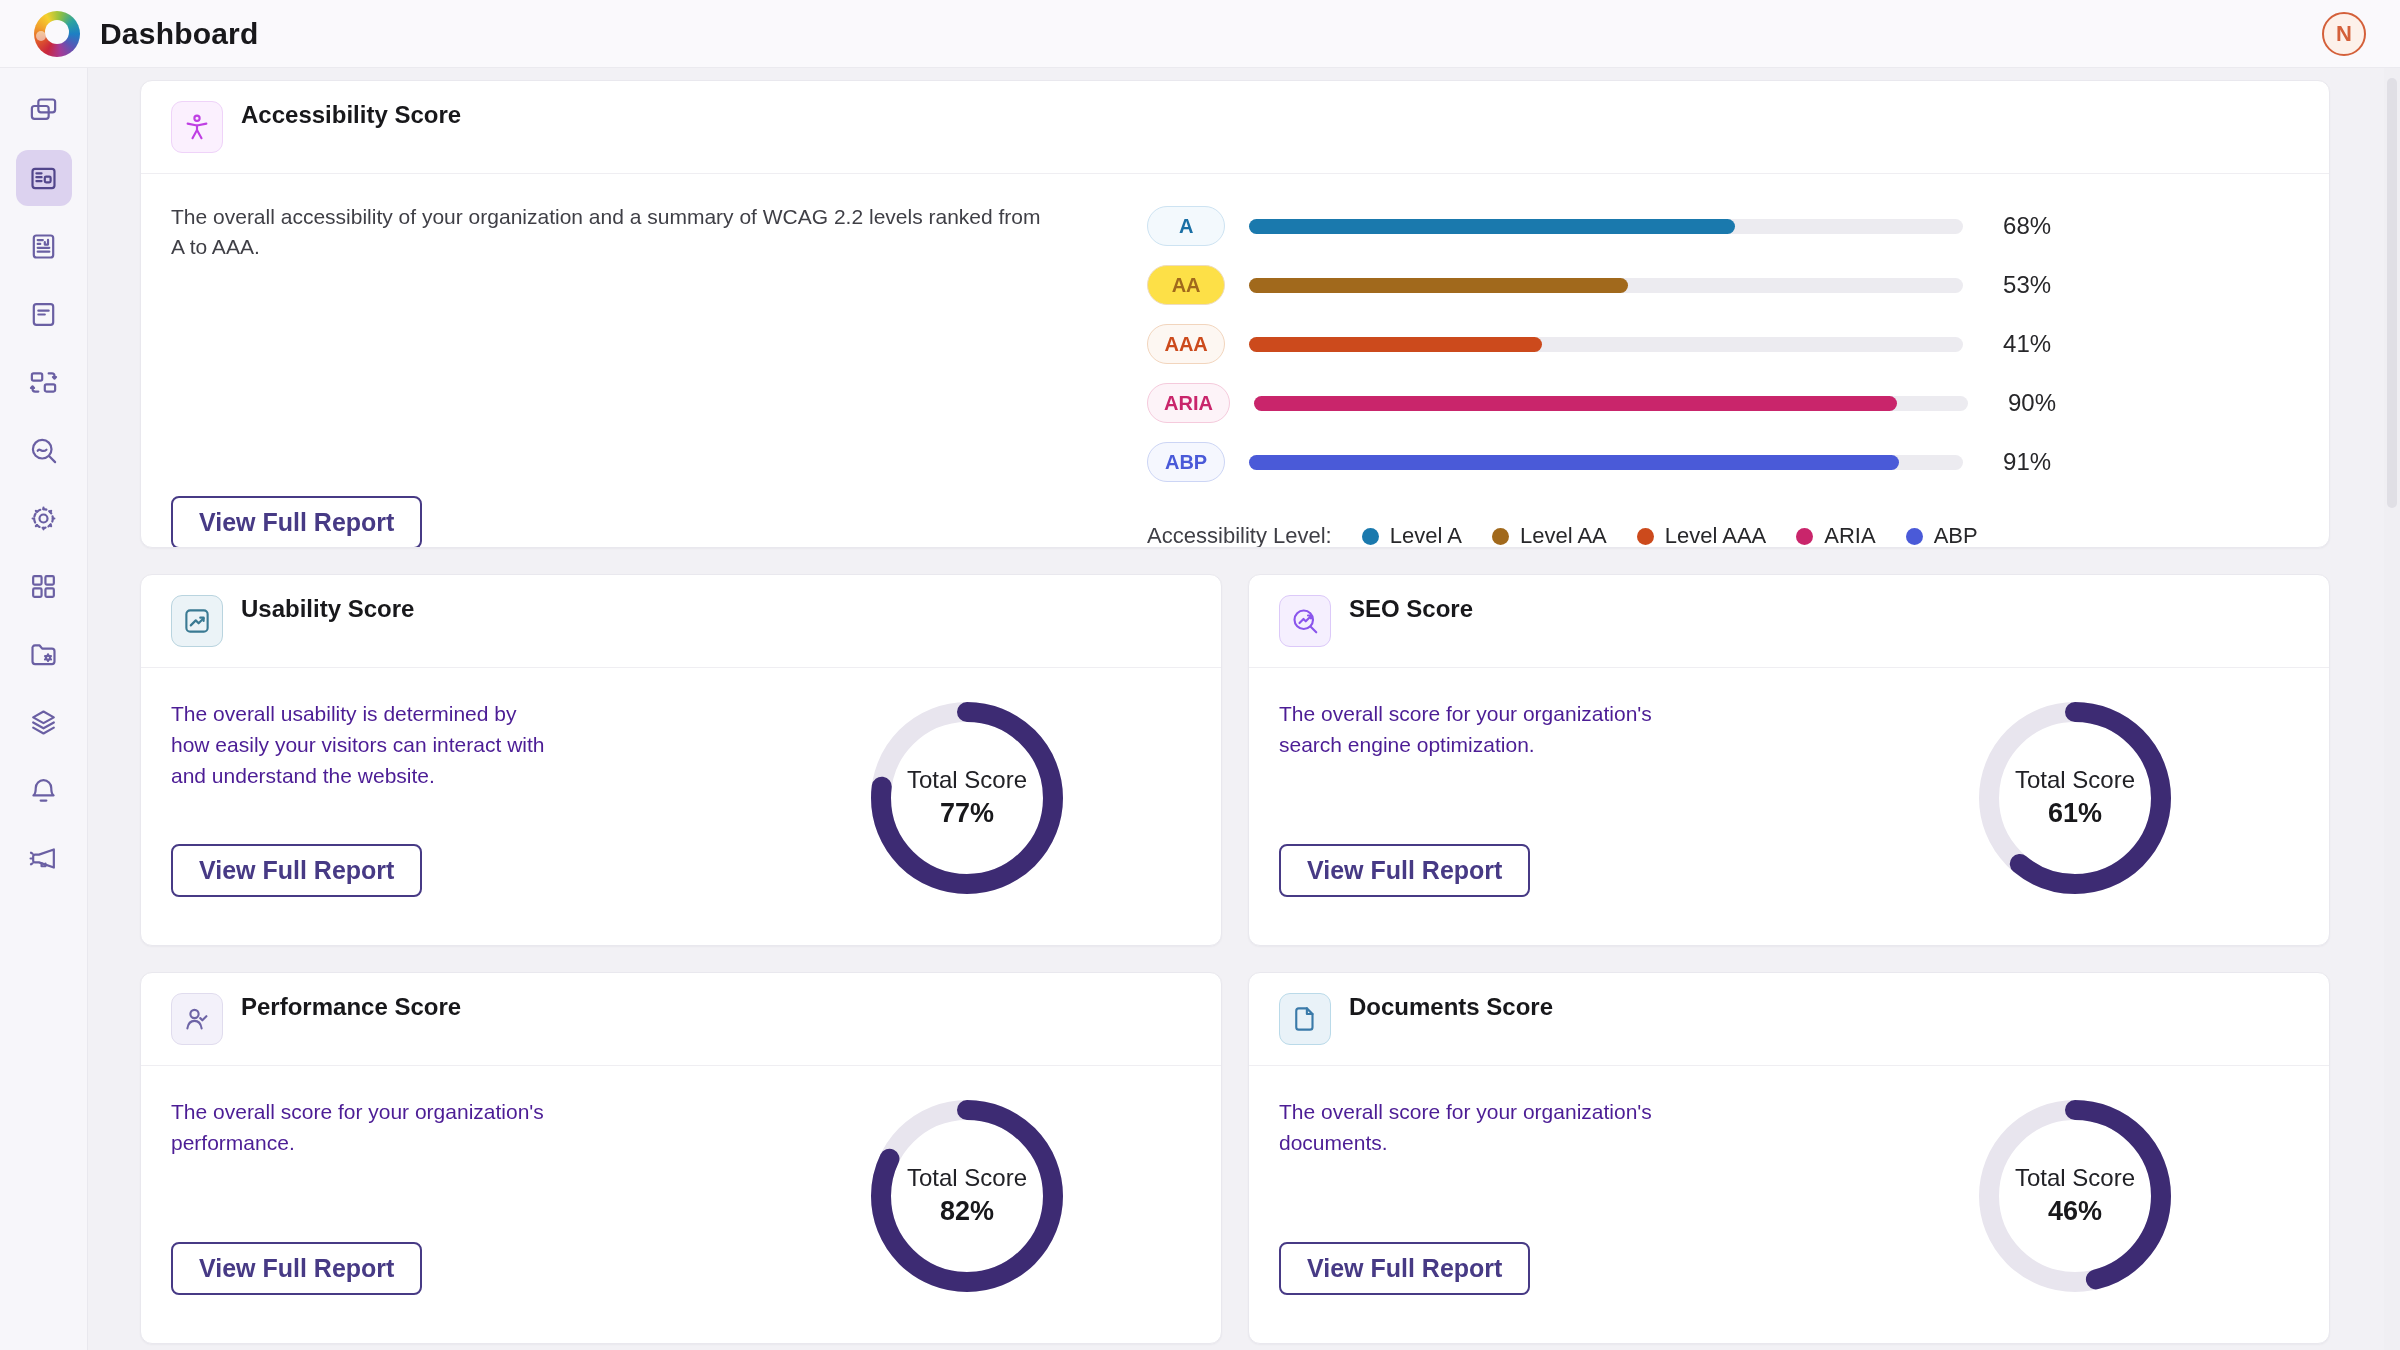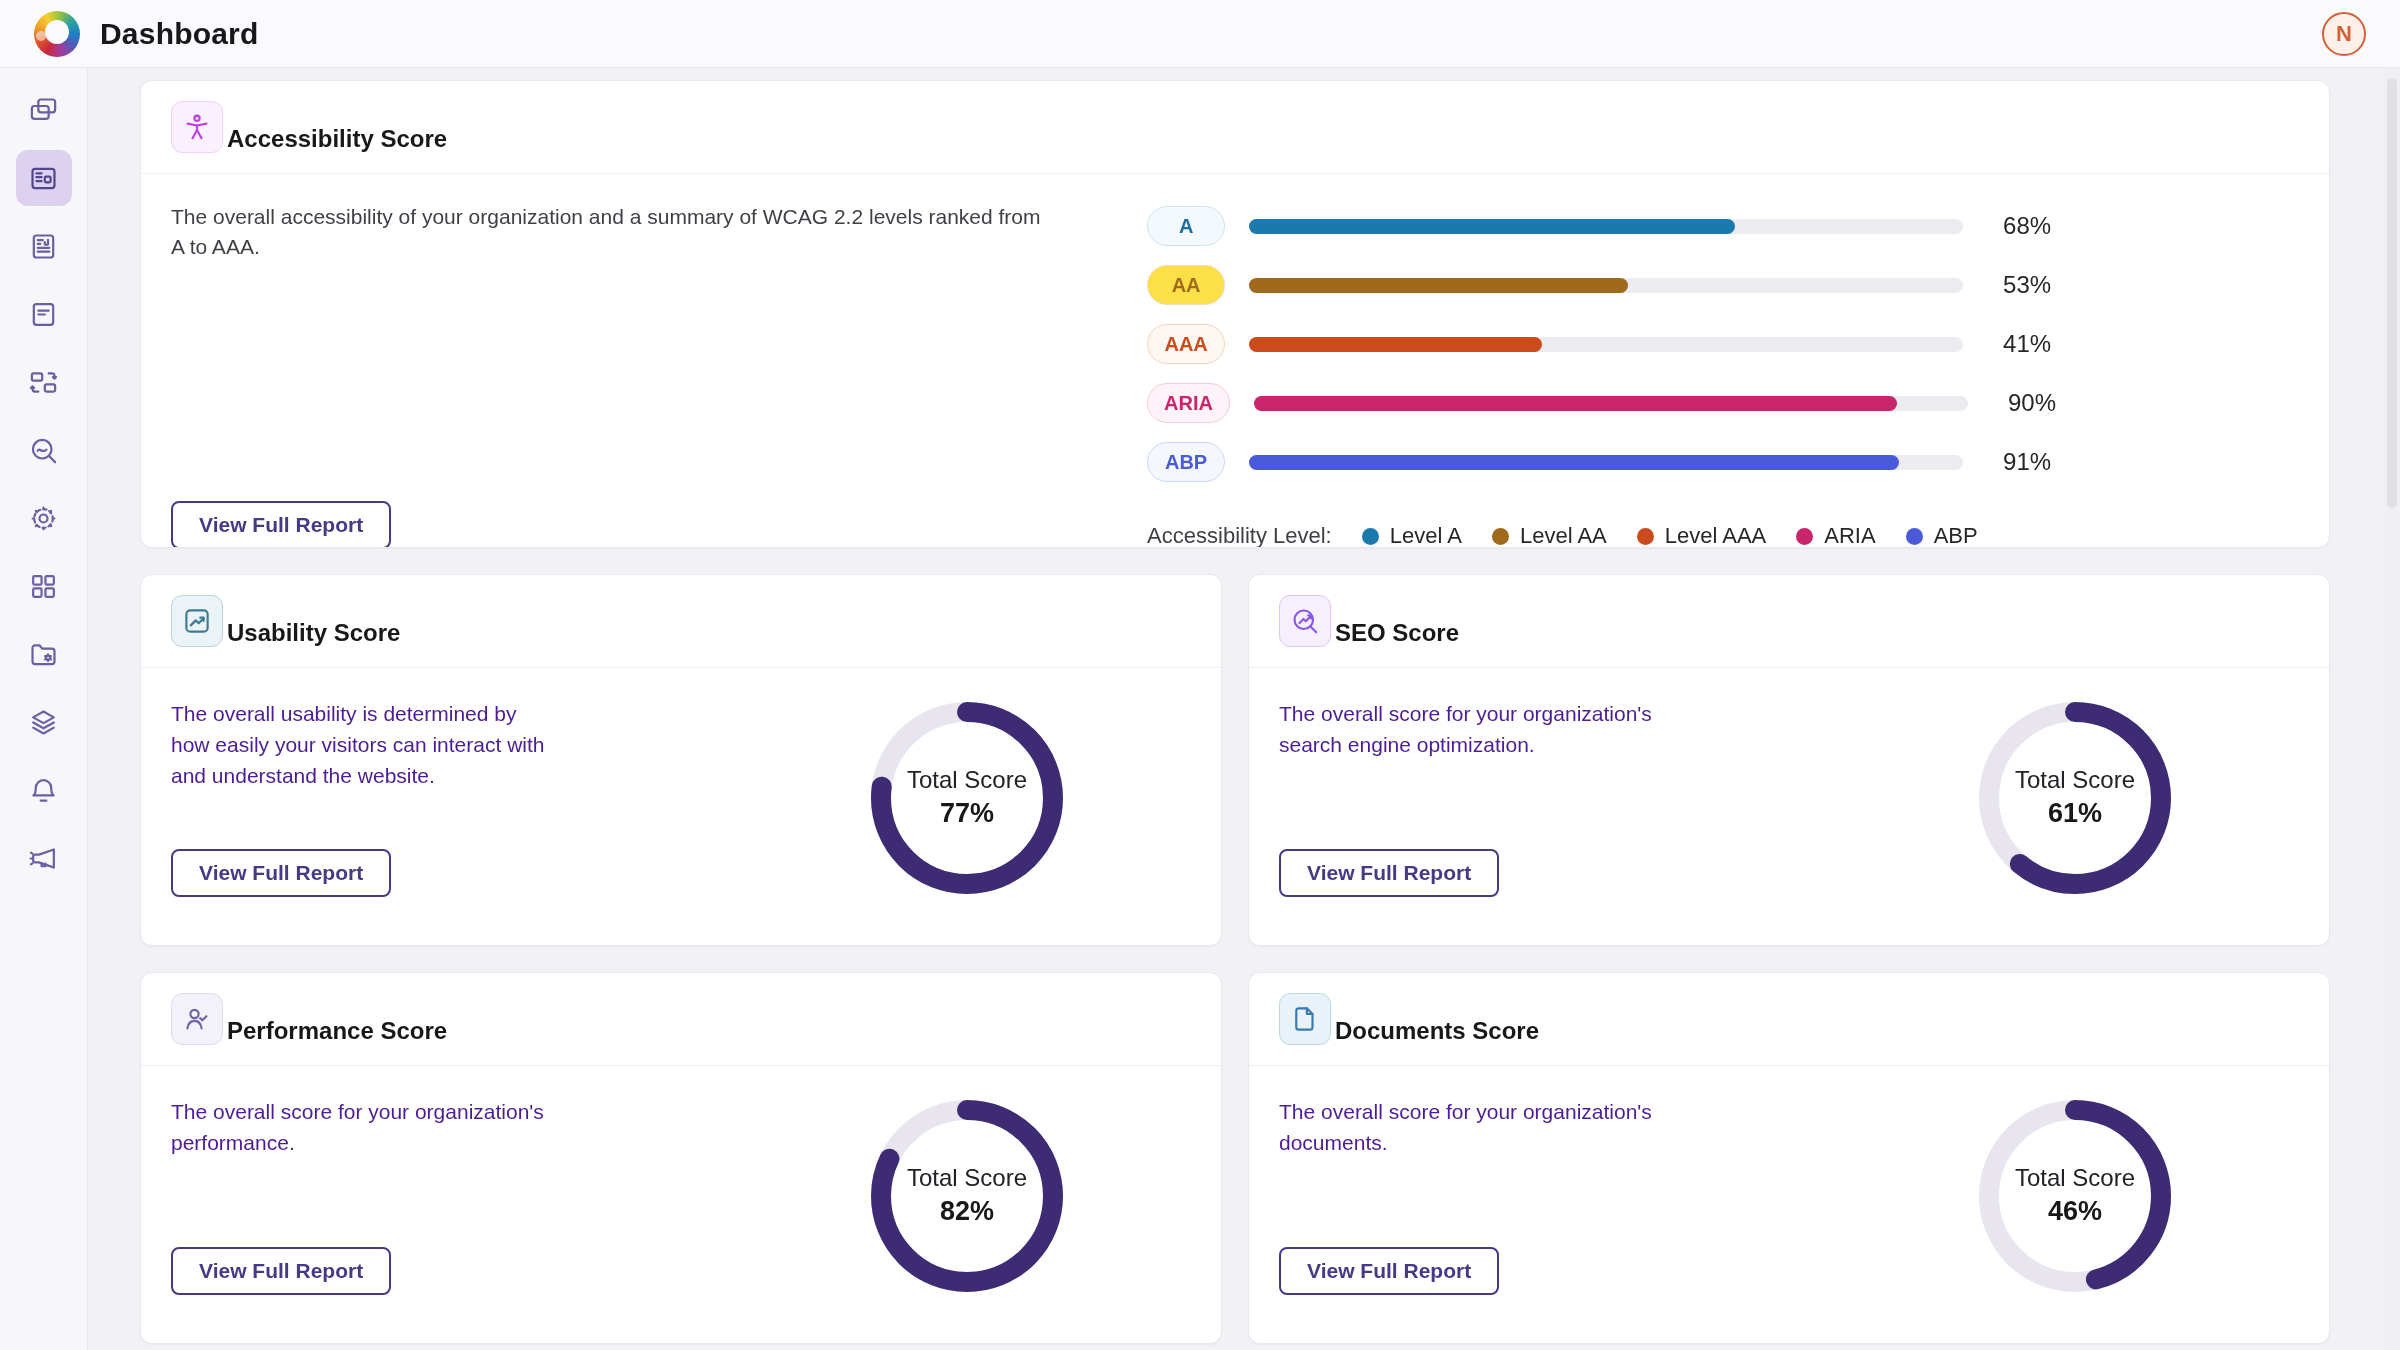--- a/index.html
+++ b/index.html
@@ -33,40 +33,40 @@
   }
   .side-item { width:56px; height:56px; border-radius:12px; display:flex; align-items:center;
     justify-content:center; color:#6a5fa3; margin-bottom:12px; cursor:pointer; }
   .side-item.active { background:#dcd2ef; color:#52468c; }
   .side-item svg { width:31px; height:31px; }
 
   
   .main { position:absolute; top:68px; left:88px; right:70px; padding:12px 0 0 52px; }
   .card { background:#fff; border:1px solid #e9e8ee; border-radius:12px;
     box-shadow:0 1px 2px rgba(20,20,40,.04); overflow:hidden; }
-  .card-head { display:flex; align-items:flex-end; gap:4px; padding:20px 30px;
+  .card-head { display:flex; align-items:flex-start; gap:18px; padding:20px 30px;
     border-bottom:1px solid #efeef2; }
   .tile { width:52px; height:52px; border-radius:11px; border:1px solid;
     display:flex; align-items:center; justify-content:center; flex:0 0 auto; }
   .tile svg { width:30px; height:30px; }
   .card-title { font-size:24px; font-weight:bold; color:#18181b; }
 
   .tile-a11y { background:#fbf0fe; border-color:#efd3f9; color:#bf3fe3; }
   .tile-usability { background:#ebf3f7; border-color:#b9d4df; color:#3a7a93; }
   .tile-seo { background:#f5effe; border-color:#dcc9f9; color:#8a55ec; }
   .tile-performance { background:#f3f1fa; border-color:#e0dcee; color:#6d64a6; }
   .tile-documents { background:#e9f2f8; border-color:#badae9; color:#3a7aa9; }
 
   
   .a11y-card { height:468px; display:flex; flex-direction:column; }
   .a11y-body { flex:1; display:flex; padding:28px 36px 34px 30px; }
   .a11y-left { width:46%; display:flex; flex-direction:column; justify-content:space-between; }
   .desc { font-size:21px; line-height:30px; color:#3f3f46; max-width:880px; }
   .btn { display:inline-block; background:#fff; border:2px solid #473a85; color:#473a85;
-    font-size:21px; font-weight:bold; font-family:inherit; border-radius:8px; padding:10px 26px;
+    font-size:25px; font-weight:bold; font-family:inherit; border-radius:8px; padding:10px 26px;
     cursor:pointer; width:fit-content; }
   .a11y-right { flex:1; display:flex; flex-direction:column; justify-content:flex-start; padding-top:4px; }
   .bar-row { display:flex; align-items:center; gap:24px; margin-bottom:19px; height:40px; }
   .badge { min-width:78px; height:40px; border-radius:999px; border:1px solid; font-size:20px;
     font-weight:bold; display:flex; align-items:center; justify-content:center; padding:0 16px; }
   .bar-track { flex:1; max-width:714px; height:15px; background:#ecebf0; border-radius:10px; position:relative; }
   .bar-fill { position:absolute; left:0; top:0; bottom:0; border-radius:10px; }
   .bar-pct { width:80px; font-size:24px; color:#27272a;text-align:center; }
   .legend-row { display:flex; align-items:center; gap:30px; margin-top:22px; flex-wrap:wrap; }
   .legend-title { font-size:22px; color:#3f3f46; }

